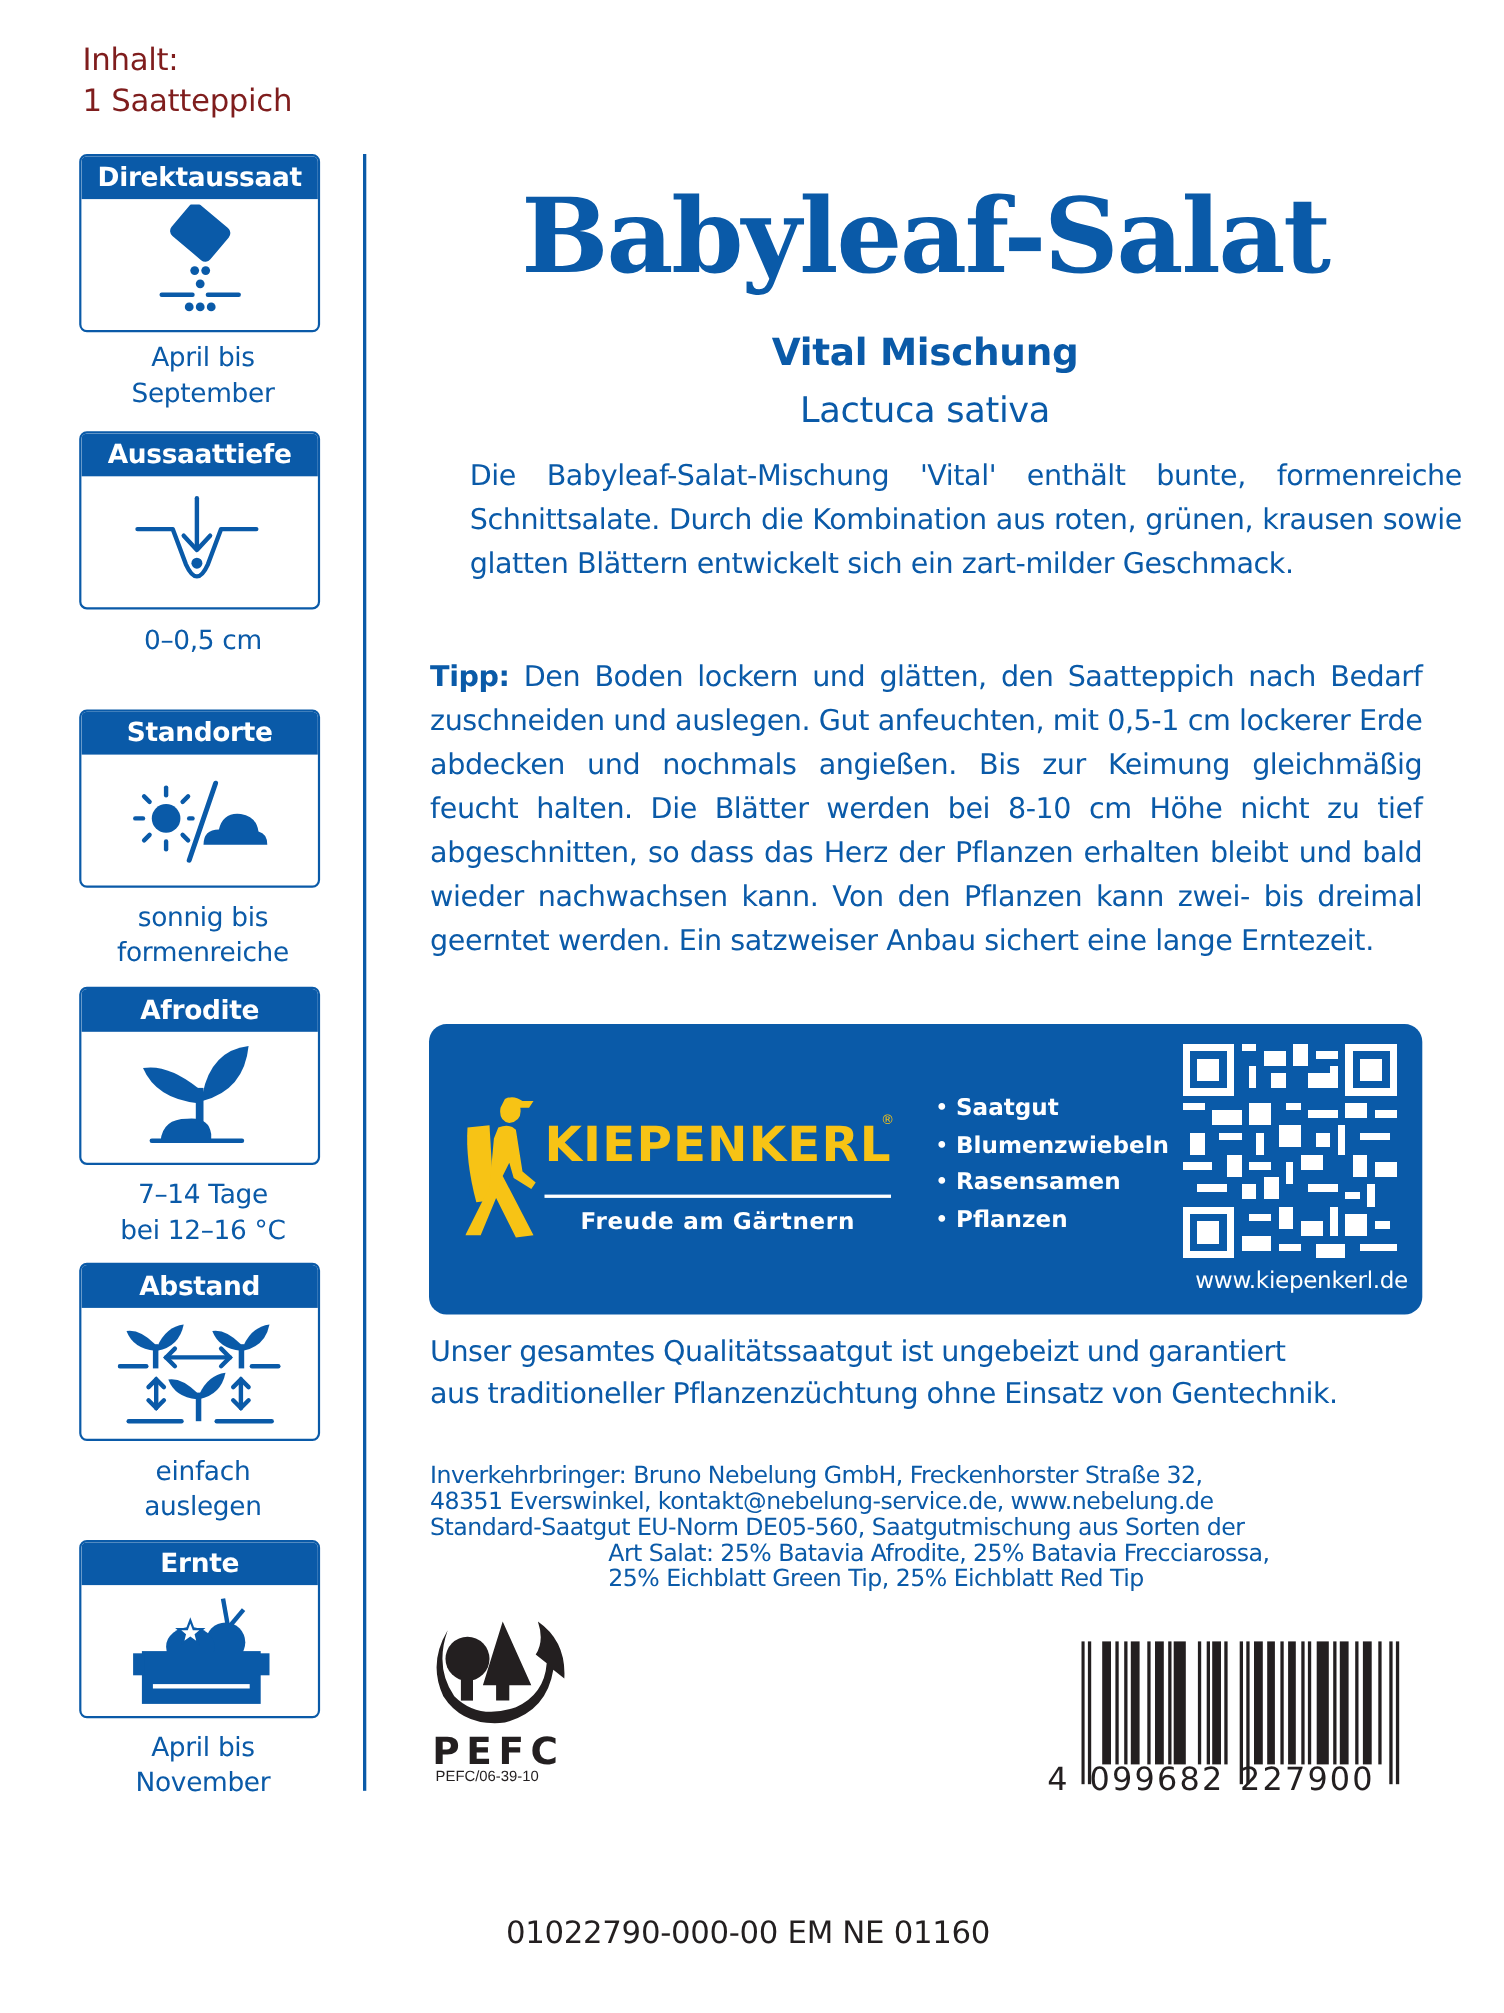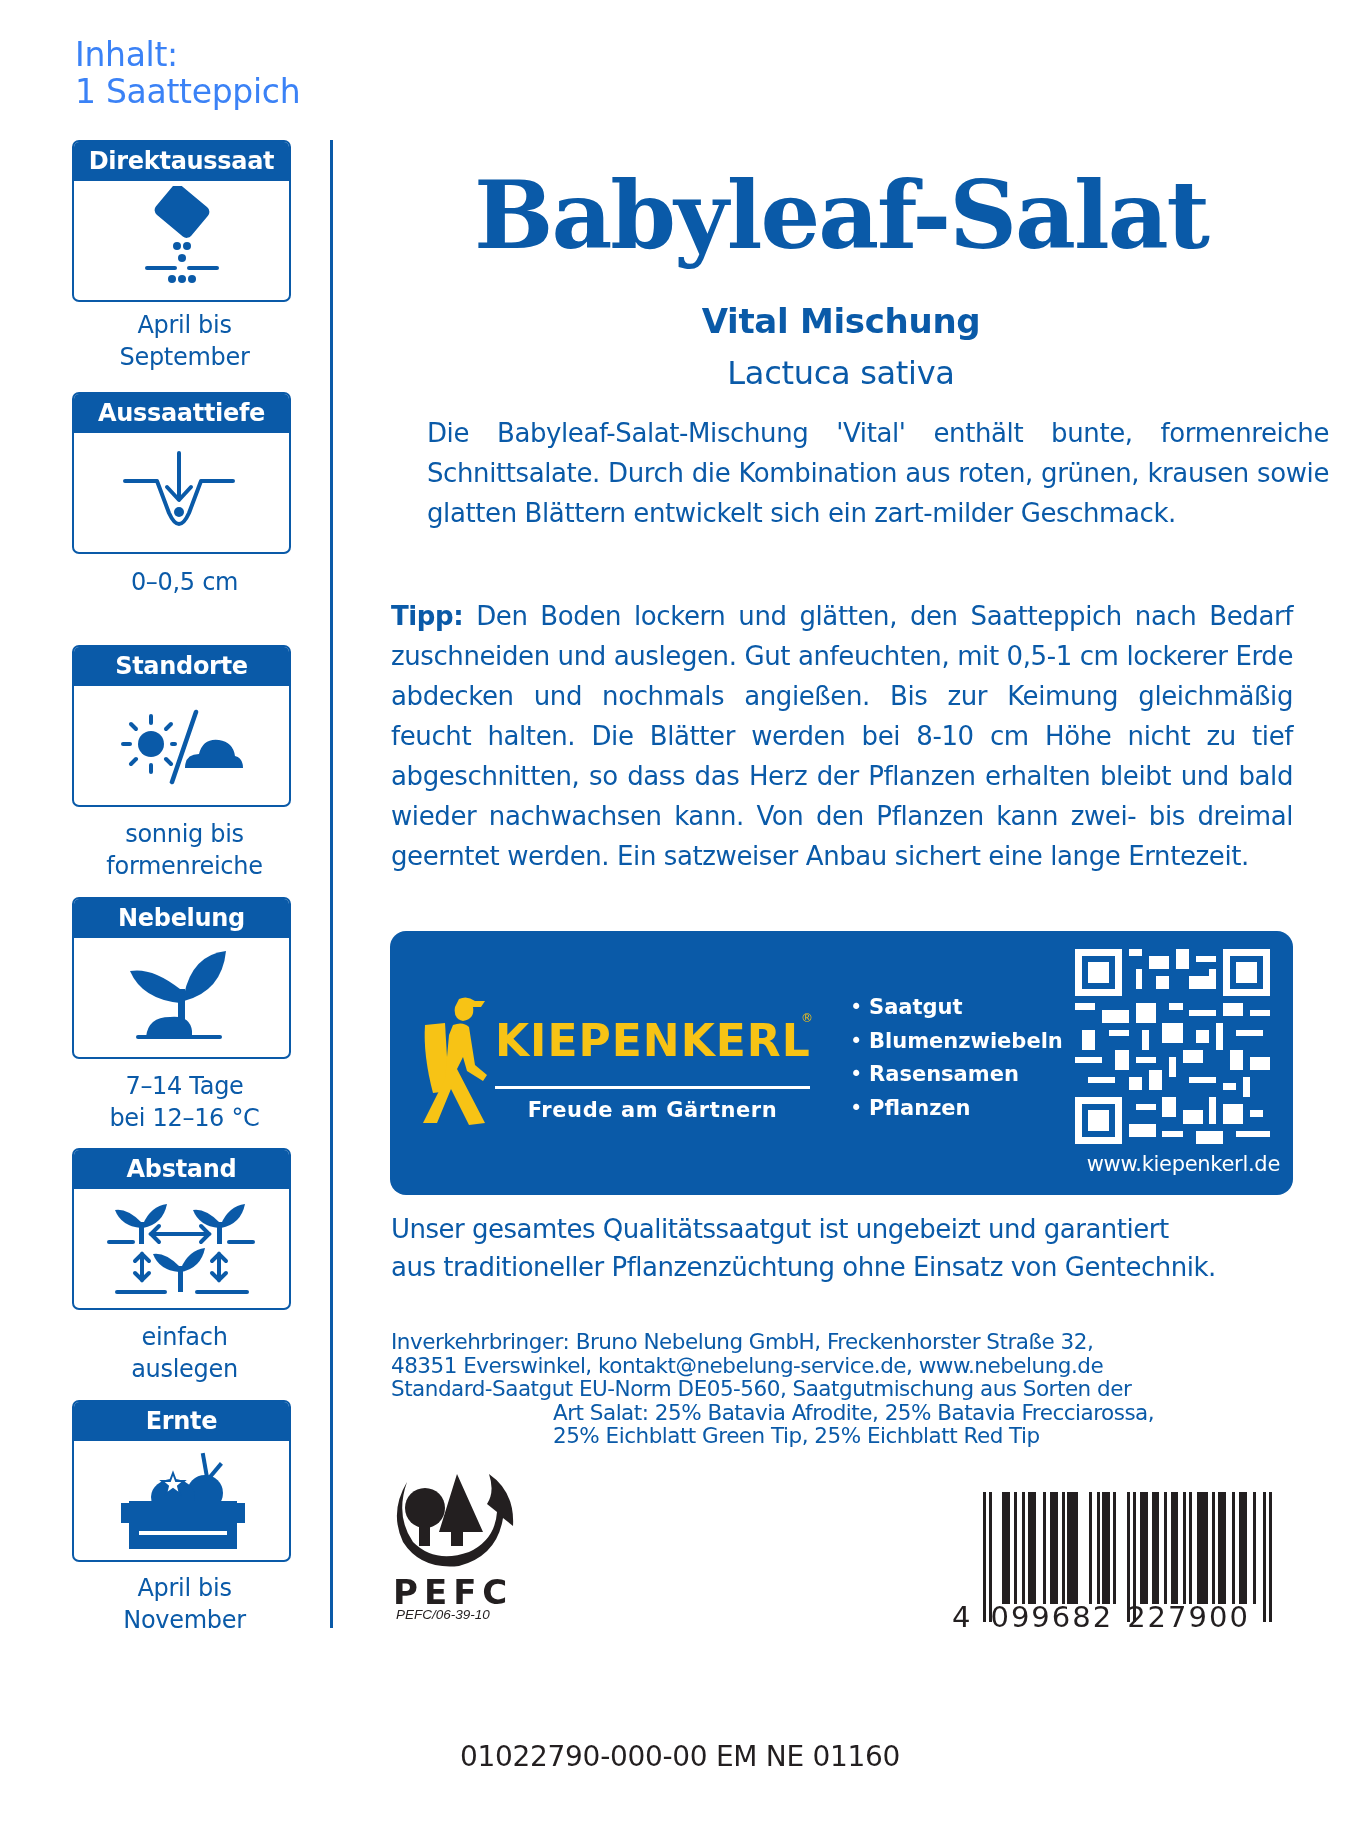--- a/index.html
+++ b/index.html
@@ -2,21 +2,21 @@
 <html><head>
 <meta charset="utf-8">
 <style>
   * { box-sizing: border-box; margin: 0; padding: 0; }
   html, body { width: 1367px; height: 1830px; background: #ffffff; overflow: hidden; }
   body { position: relative; font-family: "DejaVu Sans", sans-serif; color: #0a5aa8; }
 
   .abs { position: absolute; }
 
   
-  .inhalt { left: 75px; top: 36px; font-size: 33px; line-height: 37px; color: #3b82f6; letter-spacing: -0.3px; }
+  .inhalt { left: 75px; top: 36px; font-size: 28px; line-height: 37px; color: #7f1d1d; letter-spacing: -0.3px; }
   .box { position: absolute; left: 72px; width: 219px; height: 162px; border: 2.5px solid #0a5aa8; border-radius: 7px; overflow: hidden; background: #fff; }
   .box-head { height: 39px; background: #0a5aa8; color: #ffffff; font-weight: bold; font-size: 24px; line-height: 39px; text-align: center; letter-spacing: -0.3px; }
   .box-icon { position: absolute; left: 0; right: 0; top: 39px; bottom: 0; display: flex; align-items: center; justify-content: center; }
   .box-icon svg { display: block; }
   .caption { position: absolute; left: 75px; width: 219px; text-align: center; font-size: 24px; line-height: 32px; color: #0a5aa8; letter-spacing: -0.3px; }
   .divider { left: 330px; top: 140px; width: 2.5px; height: 1488px; background: #0a5aa8; }
 
   
   .title { left: 390px; width: 902px; top: 160px; text-align: center; font-family: "DejaVu Serif", serif; font-weight: bold; font-size: 94px; line-height: 110px; color: #0a5aa8; letter-spacing: -2px; }
   .subtitle { left: 390px; width: 902px; top: 300px; text-align: center; font-weight: bold; font-size: 34px; line-height: 42px; letter-spacing: -0.3px; }
@@ -43,21 +43,21 @@
 
   
   .quality { left: 391px; top: 1210px; width: 910px; font-size: 26px; line-height: 38px; letter-spacing: -0.5px; }
 
   
   .legal { left: 391px; top: 1330px; width: 910px; font-size: 21.5px; line-height: 23.5px; letter-spacing: -0.5px; }
   .legal .indent { padding-left: 162px; display: block; }
 
   
   .pefc { left: 385px; top: 1452px; width: 140px; height: 180px; }
-  .pefc-code { left: 396px; top: 1607px; font-family: "Liberation Sans", sans-serif; font-size: 13.5px; color: #231f20; font-style: italic; }
+  .pefc-code { left: 396px; top: 1607px; font-family: "Liberation Sans", sans-serif; font-size: 13.5px; color: #231f20; }
 
   
   .barcode { left: 983px; top: 1492px; width: 300px; height: 140px; }
   .ean { left: 952px; top: 1600px; font-family: "DejaVu Sans", sans-serif; font-size: 29px; color: #231f20; letter-spacing: 2px; line-height: 34px; white-space: pre; }
 
   
   .code { left: 400px; width: 560px; top: 1740px; text-align: center; font-size: 28px; color: #231f20; letter-spacing: -0.3px; line-height: 34px; }
 </style>
 </head>
 <body>
@@ -122,21 +122,21 @@
       <path d="M68 72 Q68 58 82 58 Q86 42 102 44 Q116 46 118 60 Q126 62 126 72 Z" fill="#0a5aa8"></path>
     </svg>
   </div>
 </div>
 <div class="caption" style="top:818px">
   <div>sonnig bis</div>
   <div>formenreiche</div>
 </div>
 
 <div class="box" style="top:897px">
-  <div class="box-head">Nebelung</div>
+  <div class="box-head">Afrodite</div>
   <div class="box-icon">
     <svg width="120" height="105" viewBox="0 0 120 105">
       <path d="M58 44 Q30 22 8 26 Q20 54 58 58 Z" fill="#0a5aa8"></path>
       <path d="M62 50 Q70 10 104 6 Q100 46 62 56 Z" fill="#0a5aa8"></path>
       <rect x="56" y="44" width="7" height="48" fill="#0a5aa8"></rect>
       <path d="M24 92 Q26 72 48 72 Q68 70 70 86 L70 92 Z" fill="#0a5aa8"></path>
       <rect x="14" y="90" width="86" height="4" rx="2" fill="#0a5aa8"></rect>
     </svg>
   </div>
 </div>

